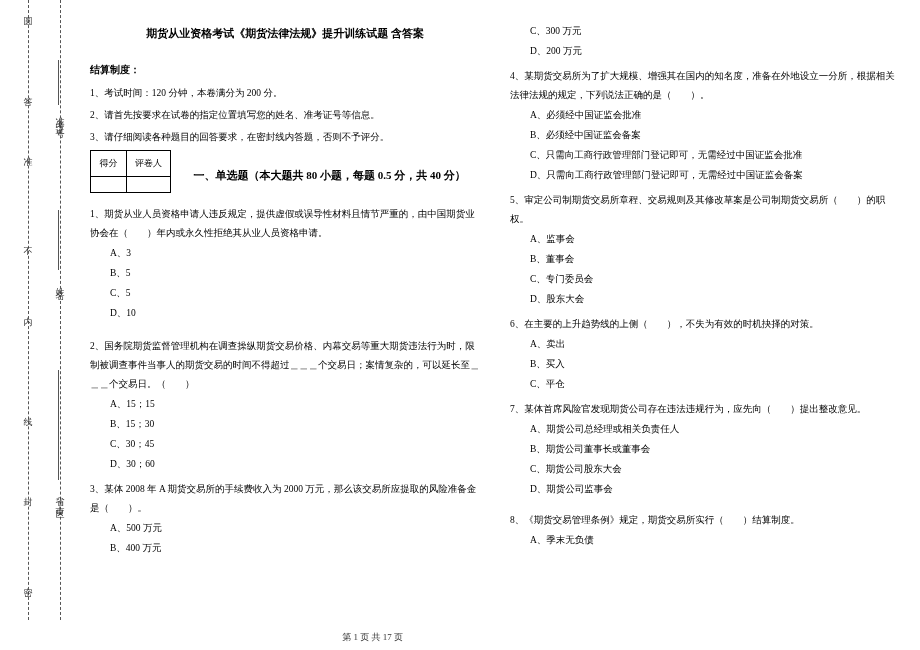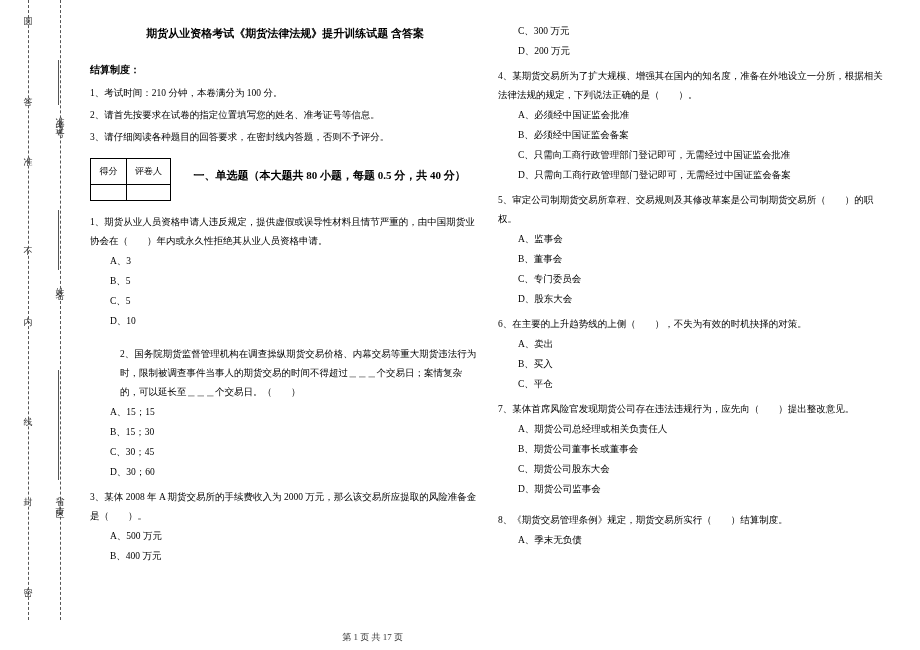--- a/index.html
+++ b/index.html
@@ -47,21 +47,21 @@
       position: absolute;
       border-left: 1px solid #555;
       height: 40px;
     }
     .page {
       position: absolute;
       left: 90px;
       top: 18px;
       width: 810px;
       display: flex;
-      gap: 18px;
+      gap: 30px;
     }
     .col {
       width: 390px;
       line-height: 2.1;
     }
     .title {
       text-align: center;
       font-weight: bold;
       font-size: 11px;
       margin-bottom: 14px;
@@ -71,21 +71,21 @@
       font-weight: bold;
       font-size: 10px;
       margin-bottom: 4px;
     }
     .notice-item {
       font-size: 9.5px;
       margin-bottom: 2px;
     }
     .score-table {
       border-collapse: collapse;
-      margin-top: 8px;
+      margin-top: 0;
       margin-bottom: 6px;
       display: inline-table;
       vertical-align: top;
       padding-left: 48px;
     }
     .score-table td {
       border: 1px solid #000;
       padding: 3px 8px;
       font-size: 9px;
       text-align: center;
@@ -145,21 +145,21 @@
 
   <span class="vtext-field" style="left:53px; top:490px;">省（市区）</span>
   <div class="vline-solid" style="left:58px; top:370px; height:110px;"></div>
 </div>
 
 <div class="page">
   <div class="col">
     <div class="title">期货从业资格考试《期货法律法规》提升训练试题 含答案</div>
 
     <div class="notice-head">结算制度：</div>
-    <div class="notice-item">1、考试时间：210 分钟，本卷满分为 100 分。</div>
+    <div class="notice-item">1、考试时间：120 分钟，本卷满分为 200 分。</div>
     <div class="notice-item">2、请首先按要求在试卷的指定位置填写您的姓名、准考证号等信息。</div>
     <div class="notice-item">3、请仔细阅读各种题目的回答要求，在密封线内答题，否则不予评分。</div>
 
     <div>
       <table class="score-table">
         <tbody>
             <tr>
           <td>得分</td>
           <td>评卷人</td>
         </tr>
@@ -172,21 +172,21 @@
     </div>
 
     <div class="question">1、期货从业人员资格申请人违反规定，提供虚假或误导性材料且情节严重的，由中国期货业协会在（　　）年内或永久性拒绝其从业人员资格申请。</div>
     <div class="opts">
       <div class="opt">A、3</div>
       <div class="opt">B、5</div>
       <div class="opt">C、5</div>
       <div class="opt">D、10</div>
     </div>
 
-    <div class="question" style="margin-top:14px;margin-left:30px;">2、国务院期货监督管理机构在调查操纵期货交易价格、内幕交易等重大期货违法行为时，限制被调查事件当事人的期货交易的时间不得超过＿＿＿个交易日；案情复杂的，可以延长至＿＿＿个交易日。（　　）</div>
+    <div class="question" style="margin-top:14px;">2、国务院期货监督管理机构在调查操纵期货交易价格、内幕交易等重大期货违法行为时，限制被调查事件当事人的期货交易的时间不得超过＿＿＿个交易日；案情复杂的，可以延长至＿＿＿个交易日。（　　）</div>
     <div class="opts">
       <div class="opt">A、15；15</div>
       <div class="opt">B、15；30</div>
       <div class="opt">C、30；45</div>
       <div class="opt">D、30；60</div>
     </div>
 
     <div class="question">3、某体 2008 年 A 期货交易所的手续费收入为 2000 万元，那么该交易所应提取的风险准备金是（　　）。</div>
     <div class="opts">
       <div class="opt">A、500 万元</div>

